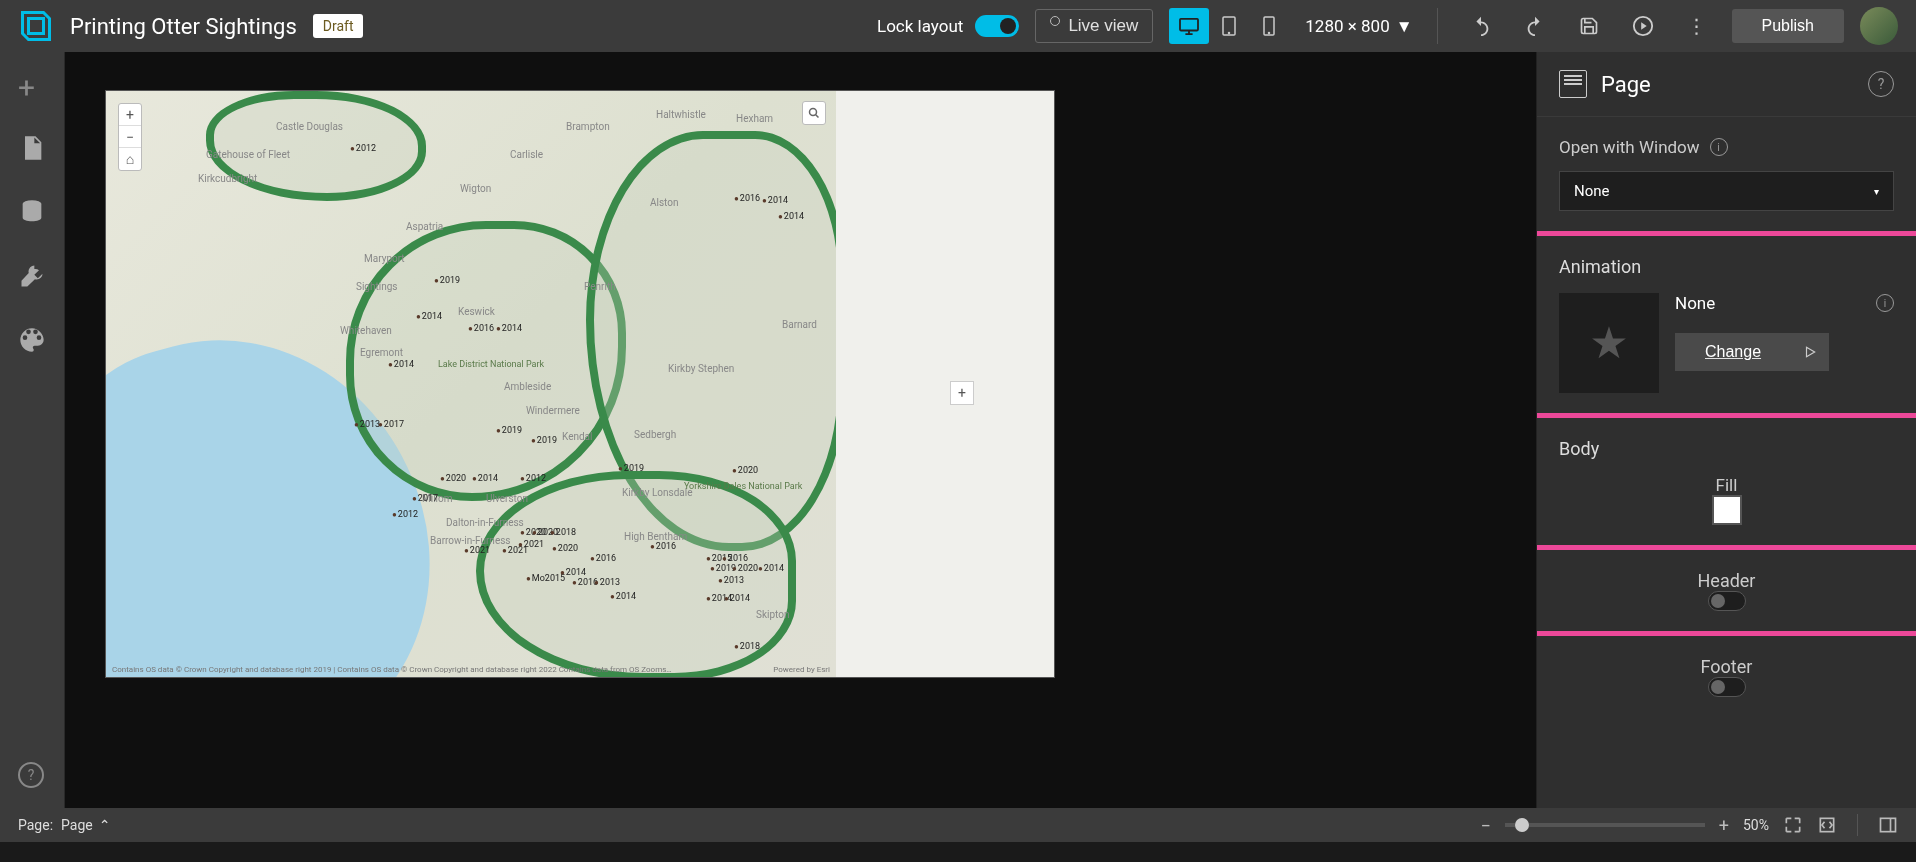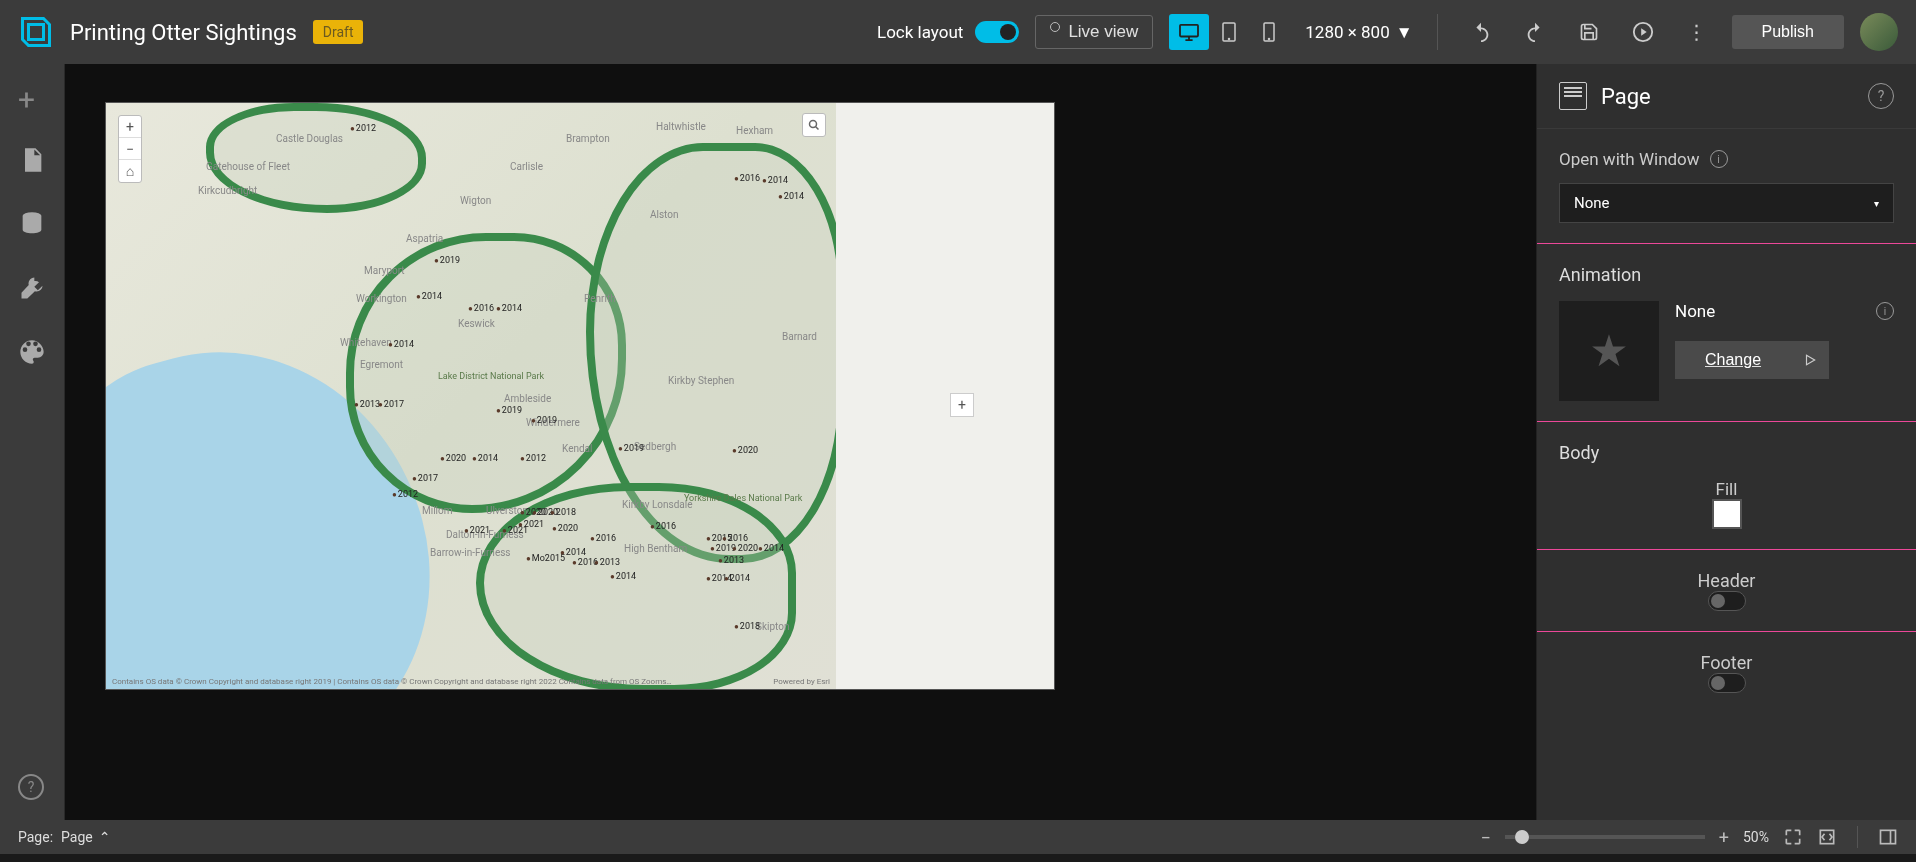--- a/index.html
+++ b/index.html
@@ -8,37 +8,37 @@
   background: #1a1a1a;
   color: #e0e0e0;
   width: 1916px;
   height: 862px;
   overflow: hidden;
   font-size: 14px;
 }
 .topbar {
   display: flex;
   align-items: center;
-  height: 64px;
+  height: 52px;
   background: #3b3b3b;
   padding: 0 18px;
   gap: 16px;
 }
 .logo {
   width: 36px;
   height: 36px;
   color: #00bde7;
 }
 .title {
   font-size: 22px;
   font-weight: 400;
   color: #fff;
 }
 .draft-badge {
-  background: #eab308;
+  background: #ffffff;
   color: #6b5a20;
   padding: 4px 10px;
   border-radius: 3px;
   font-size: 14px;
 }
 .spacer { flex: 1; }
 .toggle-row { display: flex; align-items: center; gap: 12px; }
 .toggle {
   width: 44px; height: 22px; background: #00bde7; border-radius: 11px;
   position: relative;
@@ -109,21 +109,21 @@
   border-radius: 40% 50% 45% 55%;
   background: rgba(200,210,190,0.3);
 }
 .map-ctrl {
   position: absolute; left: 12px; top: 12px; width: 24px;
   background: #fff; border: 1px solid #bbb; border-radius: 3px;
 }
 .map-ctrl div { height: 22px; display:flex; align-items:center; justify-content:center; font-size:14px; color:#555; border-bottom:1px solid #ddd;}
 .map-ctrl div:last-child{border:none;}
 .map-search { position:absolute; right:10px; top:10px; width:24px; height:24px; background:#fff; border:1px solid #bbb; border-radius:3px; display:flex; align-items:center; justify-content:center; font-size:12px; color:#666;}
-.pin { position:absolute; font-size:9px; color:#222; white-space:nowrap;}
+.pin { position:absolute; font-size:9px; color:#222; white-space:nowrap;margin-top:32px;}
 .pin::before{content:"●"; color:#5a3a2a; margin-right:1px; font-size:8px;}
 .place { position:absolute; font-size:10px; color:#888; white-space:nowrap;}
 .park { position:absolute; font-size:9px; color:#5a7a4a; white-space:nowrap; text-align:center;}
 .attrib { position:absolute; bottom:3px; left:6px; right:6px; font-size:8px; color:#777; display:flex; justify-content:space-between;}
 .plus-btn {
   position:absolute; right:80px; top:290px; width:24px; height:24px;
   background:#fff; border:1px solid #ccc; display:flex; align-items:center; justify-content:center;
   color:#555; font-size:14px;
 }
 
@@ -135,21 +135,21 @@
   display:flex; align-items:center; padding:18px 22px; border-bottom:1px solid #3a3a3a;
   gap:14px;
 }
 .rpanel-head-icon {
   width:28px; height:28px; border:1.5px solid #ccc; border-radius:2px;
   display:flex; flex-direction:column; padding:4px; gap:2px;
 }
 .rpanel-head-icon span{height:2px; background:#ccc;}
 .rpanel-title { font-size:22px; color:#fff; flex:1;}
 .help-ic { width:26px; height:26px; border:1.5px solid #999; border-radius:50%; display:flex; align-items:center; justify-content:center; color:#999; font-size:14px;}
-.section { padding:20px 22px; border-bottom:1px solid #ec4899;}
+.section { padding:20px 22px; border-bottom:5px solid #ec4899;}
 .sec-row { display:flex; align-items:center; justify-content:space-between;flex-direction:column; }
 .sec-label { font-size:17px; color:#ccc; display:flex; align-items:center; gap:10px;}
 .info-ic { width:18px; height:18px; border:1.5px solid #999; border-radius:50%; display:inline-flex; align-items:center; justify-content:center; font-size:10px; color:#999;}
 .select-box {
   margin-top:14px; background:#1e1e1e; border:1px solid #444;
   padding:10px 14px; display:flex; align-items:center; justify-content:space-between;
   color:#fff; font-size:15px;
 }
 .sec-heading { font-size:18px; color:#ddd; margin-bottom:16px;}
 .anim-row { display:flex; gap:16px; align-items:flex-start;}
@@ -292,21 +292,21 @@
             <div class="place" style="left: 92px; top: 82px;">Kirkcudbright</div>
             <div class="place" style="left: 100px; top: 58px;">Gatehouse of Fleet</div>
             <div class="place" style="left: 460px; top: 30px;">Brampton</div>
             <div class="place" style="left: 404px; top: 58px;">Carlisle</div>
             <div class="place" style="left: 354px; top: 92px;">Wigton</div>
             <div class="place" style="left: 550px; top: 18px;">Haltwhistle</div>
             <div class="place" style="left: 630px; top: 22px;">Hexham</div>
             <div class="place" style="left: 544px; top: 106px;">Alston</div>
             <div class="place" style="left: 300px; top: 130px;">Aspatria</div>
             <div class="place" style="left: 258px; top: 162px;">Maryport</div>
-            <div class="place" style="left: 250px; top: 190px;">Workington</div>
+            <div class="place" style="left: 250px; top: 190px;">Sightings</div>
             <div class="place" style="left: 478px; top: 190px;">Penrith</div>
             <div class="place" style="left: 234px; top: 234px;">Whitehaven</div>
             <div class="place" style="left: 352px; top: 215px;">Keswick</div>
             <div class="place" style="left: 254px; top: 256px;">Egremont</div>
             <div class="place" style="left: 398px; top: 290px;">Ambleside</div>
             <div class="place" style="left: 562px; top: 272px;">Kirkby Stephen</div>
             <div class="place" style="left: 676px; top: 228px;">Barnard</div>
             <div class="place" style="left: 420px; top: 314px;">Windermere</div>
             <div class="place" style="left: 456px; top: 340px;">Kendal</div>
             <div class="place" style="left: 528px; top: 338px;">Sedbergh</div>

